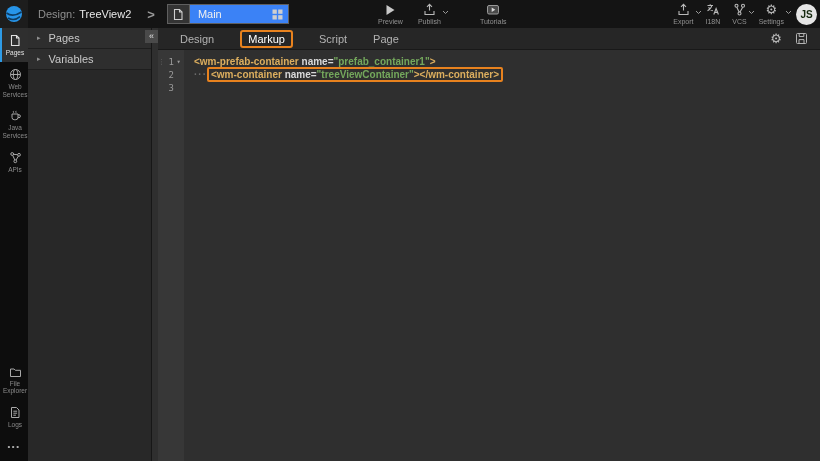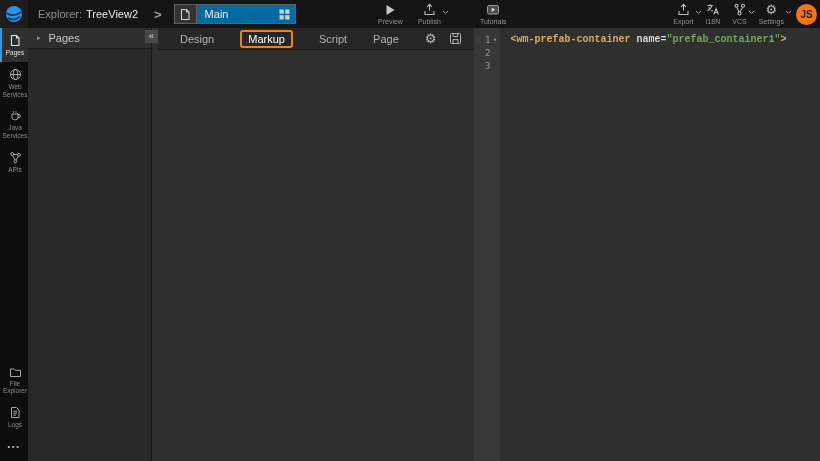--- a/index.html
+++ b/index.html
@@ -6,64 +6,64 @@
   html,body { width:820px; height:461px; background:#2f2f2f; }
   body { font-family:"Liberation Sans", sans-serif; overflow:hidden; }
   .app { position:relative; width:820px; height:461px; background:#2f2f2f; overflow:hidden; }
 
   
   .topbar { position:absolute; left:0; top:0; width:820px; height:28px; background:#141414; display:flex; align-items:center; z-index:5; }
   .logo { width:28px; height:28px; background:#1d1d1d; display:flex; align-items:center; justify-content:center; flex:0 0 auto; }
   .project { margin-left:10px; font-size:11px; color:#8f8f8f; display:flex; gap:4px; align-items:center; white-space:nowrap; }
   .project .pname { color:#e8e8e8; }
   .crumb-chev { margin-left:16px; color:#9a9a9a; font-size:13px; font-weight:bold; }
-  .page-tab { margin-left:12px; height:20px; width:122px; border:1px solid #5f5f5f; background:#0369a1; display:flex; align-items:center;justify-content:space-between; }
+  .page-tab { margin-left:12px; height:20px; width:122px; border:1px solid #5f5f5f; background:#3b82f6; display:flex; align-items:center;justify-content:space-between; }
   .page-tab .icon-cell { width:22px; height:100%; border-right:1px solid #5f5f5f; background:#343434; display:flex; align-items:center; justify-content:center; }
   .page-tab .ptlabel { flex:1; padding-left:8px; font-size:11px; color:#f0f0f0; }
   .page-tab .grid-wrap { margin-right:5px; display:flex; }
 
   .center-actions { position:absolute; left:378px; top:0; height:28px; display:flex; align-items:center; gap:15px; }
   .right-actions { position:absolute; right:3px; top:0; height:28px; display:flex; align-items:center; gap:12px; }
   .action { display:flex; flex-direction:column; align-items:center; justify-content:center; gap:2px; position:relative; color:#b9b9b9; cursor:pointer; }
   .action .lbl { font-size:7px; color:#929292; line-height:1; white-space:nowrap; }
   .action .chev { position:absolute; right:-8px; top:7px; display:flex; }
   .tutorials-offset { margin-left:24px; }
-  .avatar { width:21px; height:21px; border-radius:50%; background:#f97316; color:#16280f; font-size:10px; font-weight:bold; display:flex; align-items:center; justify-content:center; }
+  .avatar { width:21px; height:21px; border-radius:50%; background:#e5e5e5; color:#16280f; font-size:10px; font-weight:bold; display:flex; align-items:center; justify-content:center; }
   .gear-glyph { font-size:13px; line-height:1; color:#b9b9b9; }
 
   
   .rail { position:absolute; left:0; top:28px; width:28px; height:433px; background:#0d0d0d; display:flex; flex-direction:column; }
   .rail-item { display:flex; flex-direction:column; align-items:center; gap:2px; padding:6px 0 5px 0; color:#a8a8a8; border-left:2px solid transparent; cursor:pointer; }
   .rail-item .rlbl { font-size:6.5px; color:#8a8a8a; text-align:center; line-height:1.2; width:26px; }
   .rail-item.active { background:#2f2f2f; border-left-color:#2e9be6; }
   .rail-item.active .rlbl { color:#e2e2e2; }
   .rail-spacer { flex:1; }
   .rail-more { color:#b5b5b5; text-align:center; font-size:8px; letter-spacing:1.5px; padding:8px 0 10px 0; cursor:pointer; }
 
   
   .panel { position:absolute; left:28px; top:28px; width:124px; height:433px; background:#282828; border-right:1px solid #171717; }
   .panel-row { height:21px; display:flex; align-items:center; gap:8px; padding-left:9px; background:#2e2e2e; border-bottom:1px solid #1e1e1e; color:#c9c9c9; font-size:11px; cursor:pointer; }
   .panel-row .tri { color:#8f8f8f; font-size:7px; }
   .collapse-btn { position:absolute; left:145px; top:30px; width:13px; height:13px; background:#4a4a4a; color:#e0e0e0; font-size:9px; line-height:1; display:flex; align-items:center; justify-content:center; z-index:6; cursor:pointer; }
 
   
-  .main { position:absolute; left:158px; top:28px; width:662px; height:433px; display:flex; flex-direction:row; background:#2f2f2f; }
+  .main { position:absolute; left:158px; top:28px; width:662px; height:433px; display:flex; flex-direction:column; background:#2f2f2f; }
   .tabbar { height:22px; flex:0 0 22px; background:#262626; border-bottom:1px solid #191919; display:flex; align-items:center; padding:0 12px 0 22px; gap:26px; }
   .tab { font-size:11px; color:#b3b3b3; cursor:pointer; }
   .tab.active { color:#ffffff;border-radius:6px; }
   .hl-box { border:2px solid #e8821e; border-radius:3px; padding:1px 6px; display:inline-block; }
   .tabbar-right { margin-left:auto; display:flex; align-items:center; gap:13px; }
 
   .editor { flex:1; display:flex; background:#2f2f2f; }
   .gutter { width:26px; flex:0 0 26px; background:#373737; padding-top:5px; font-family:"DejaVu Sans Mono", monospace; font-size:9px; color:#9a9a9a; }
   .gutter-line { height:13px; display:flex; align-items:center; }
   .gutter-marker { width:7px; text-align:center; color:#686868; font-size:7px; }
   .gutter-num { width:9px; text-align:right; }
   .gutter-fold { width:9px; text-align:center; color:#9a9a9a; font-size:7px; cursor:pointer; }
-  .code { flex:1; padding:5px 0 0 10px; font-family:Liberation Mono, monospace; font-size:10px; font-weight:bold; line-height:13px; cursor:text; }
+  .code { flex:1; padding:5px 0 0 10px; font-family:Liberation Sans, sans-serif; font-size:10px; font-weight:bold; line-height:13px; cursor:text; }
   .code-line { height:13px; white-space:pre; }
   .tok-tag { color:#dcae5e; }
   .tok-attr { color:#d9d9d9; }
   .tok-str { color:#74a85c; }
   .ws-dots { color:#6b6b6b; letter-spacing:1px; }
   .code-hl { border:2px solid #e8821e; border-radius:2px; padding:0 2px; }
 
   svg { display:block; }
 </style>
 </head>
@@ -73,21 +73,21 @@
 
   <div class="topbar">
     <div class="logo">
       <svg width="18" height="18" viewBox="0 0 18 18">
         <circle cx="9" cy="9" r="8" fill="#2795e9"></circle>
         <path d="M1.5 8c4 3 9 3 15-1" stroke="#0e3c63" stroke-width="1.6" fill="none"></path>
         <path d="M3 13c4 2.4 8 2 12-1.4" stroke="#0e3c63" stroke-width="1.6" fill="none"></path>
       </svg>
     </div>
     <div class="project">
-      <span>Explorer:</span>
+      <span>Design:</span>
       <span class="pname">TreeView2</span>
     </div>
     <span class="crumb-chev">&gt;</span>
 
     <div class="page-tab">
       <span class="icon-cell">
         <svg width="12" height="13" viewBox="0 0 12 13" stroke="#cfcfcf" stroke-width="1.1" fill="none">
           <path d="M2.5 1.5h5l2.5 2.5v7.5h-7.5z"></path>
             <path d="M7.5 1.5V4H10"></path>
         </svg>
@@ -223,20 +223,24 @@
       </svg>
       <span class="rlbl">Logs</span>
     </div>
     <div class="rail-more">•••</div>
   </div>
 
   <div class="panel">
     <div class="panel-row">
       <span class="tri">▸</span>
       <span>Pages</span>
+    </div>
+    <div class="panel-row">
+      <span class="tri">▸</span>
+      <span>Variables</span>
     </div>
   </div>
   <div class="collapse-btn">«</div>
 
   <div class="main">
     <div class="tabbar">
       <span class="tab">Design</span>
       <span class="tab active"><span class="hl-box">Markup</span></span>
       <span class="tab">Script</span>
       <span class="tab">Page</span>
@@ -263,17 +267,18 @@
         </div>
         <div class="gutter-line">
           <span class="gutter-marker"></span>
           <span class="gutter-num">3</span>
           <span class="gutter-fold"></span>
         </div>
       </div>
 
       <div class="code">
         <div class="code-line"><span class="tok-tag">&lt;wm-prefab-container </span><span class="tok-attr">name=</span><span class="tok-str">"prefab_container1"</span><span class="tok-tag">&gt;</span></div>
+        <div class="code-line"><span class="ws-dots">···</span><span class="code-hl"><span class="tok-tag">&lt;wm-container </span><span class="tok-attr">name=</span><span class="tok-str">"treeViewContainer"</span><span class="tok-tag">&gt;&lt;/wm-container&gt;</span></span></div>
       </div>
     </div>
   </div>
 
 </div>
 
 </body></html>

